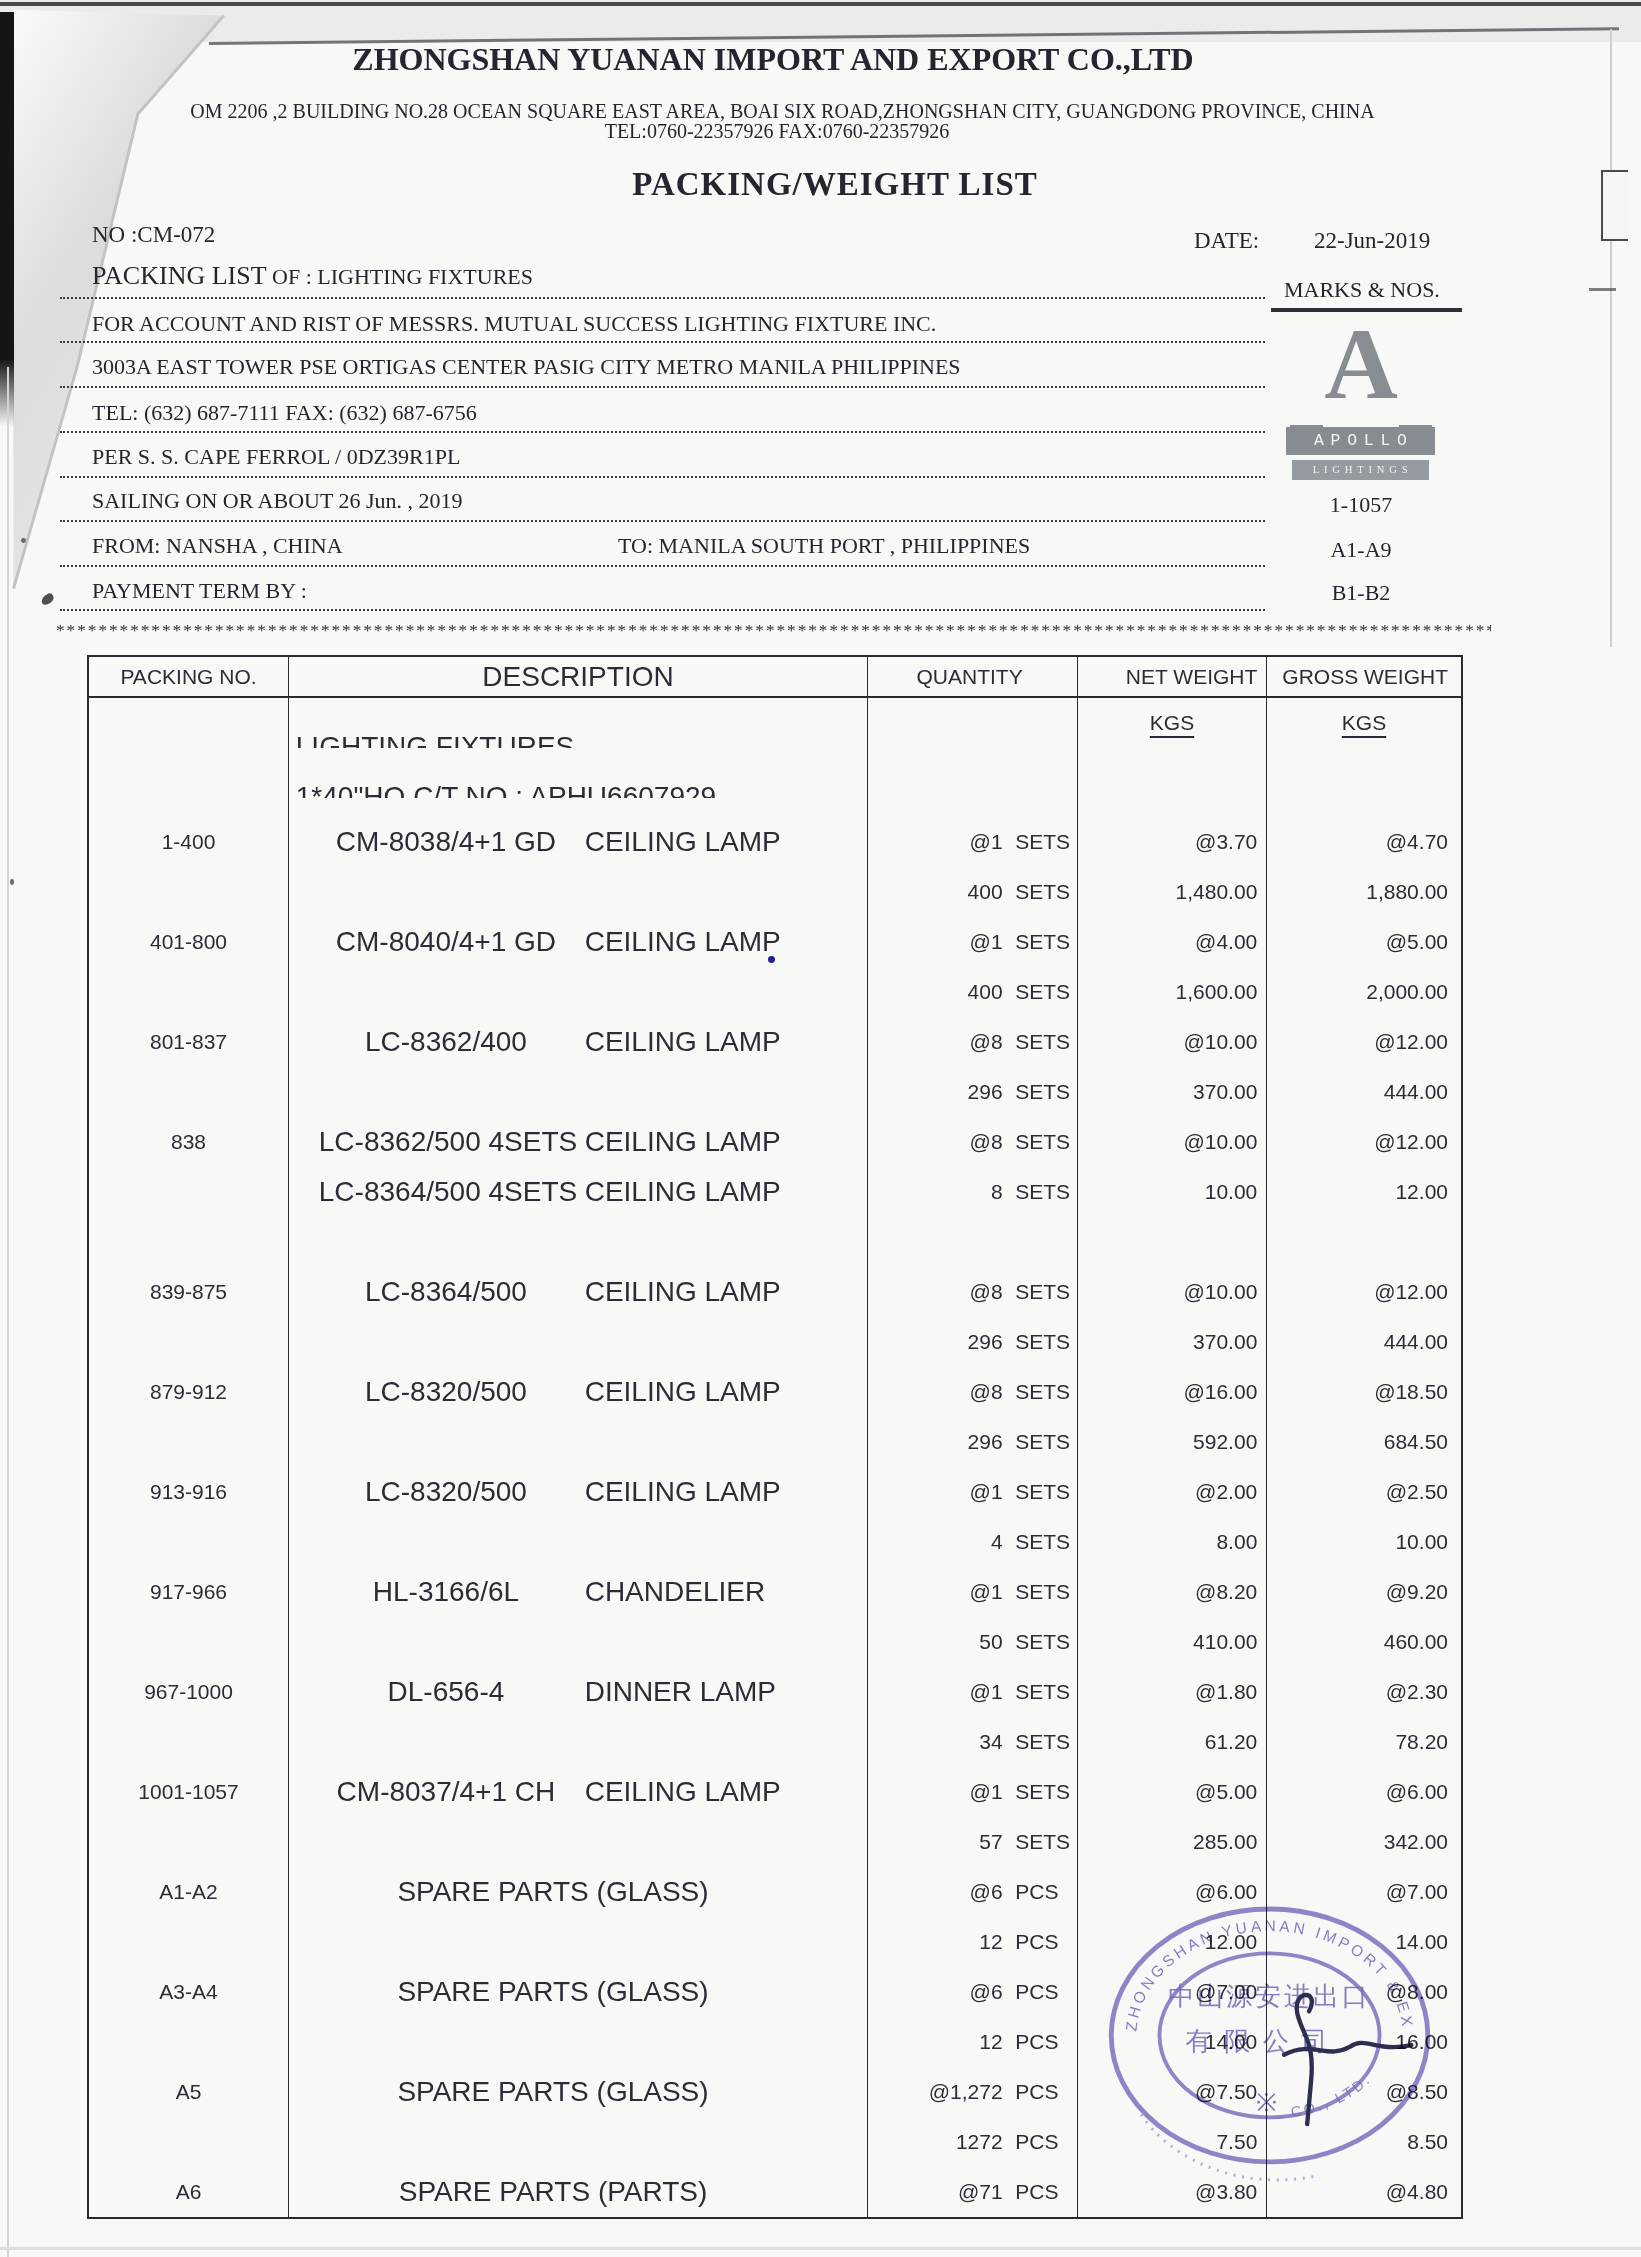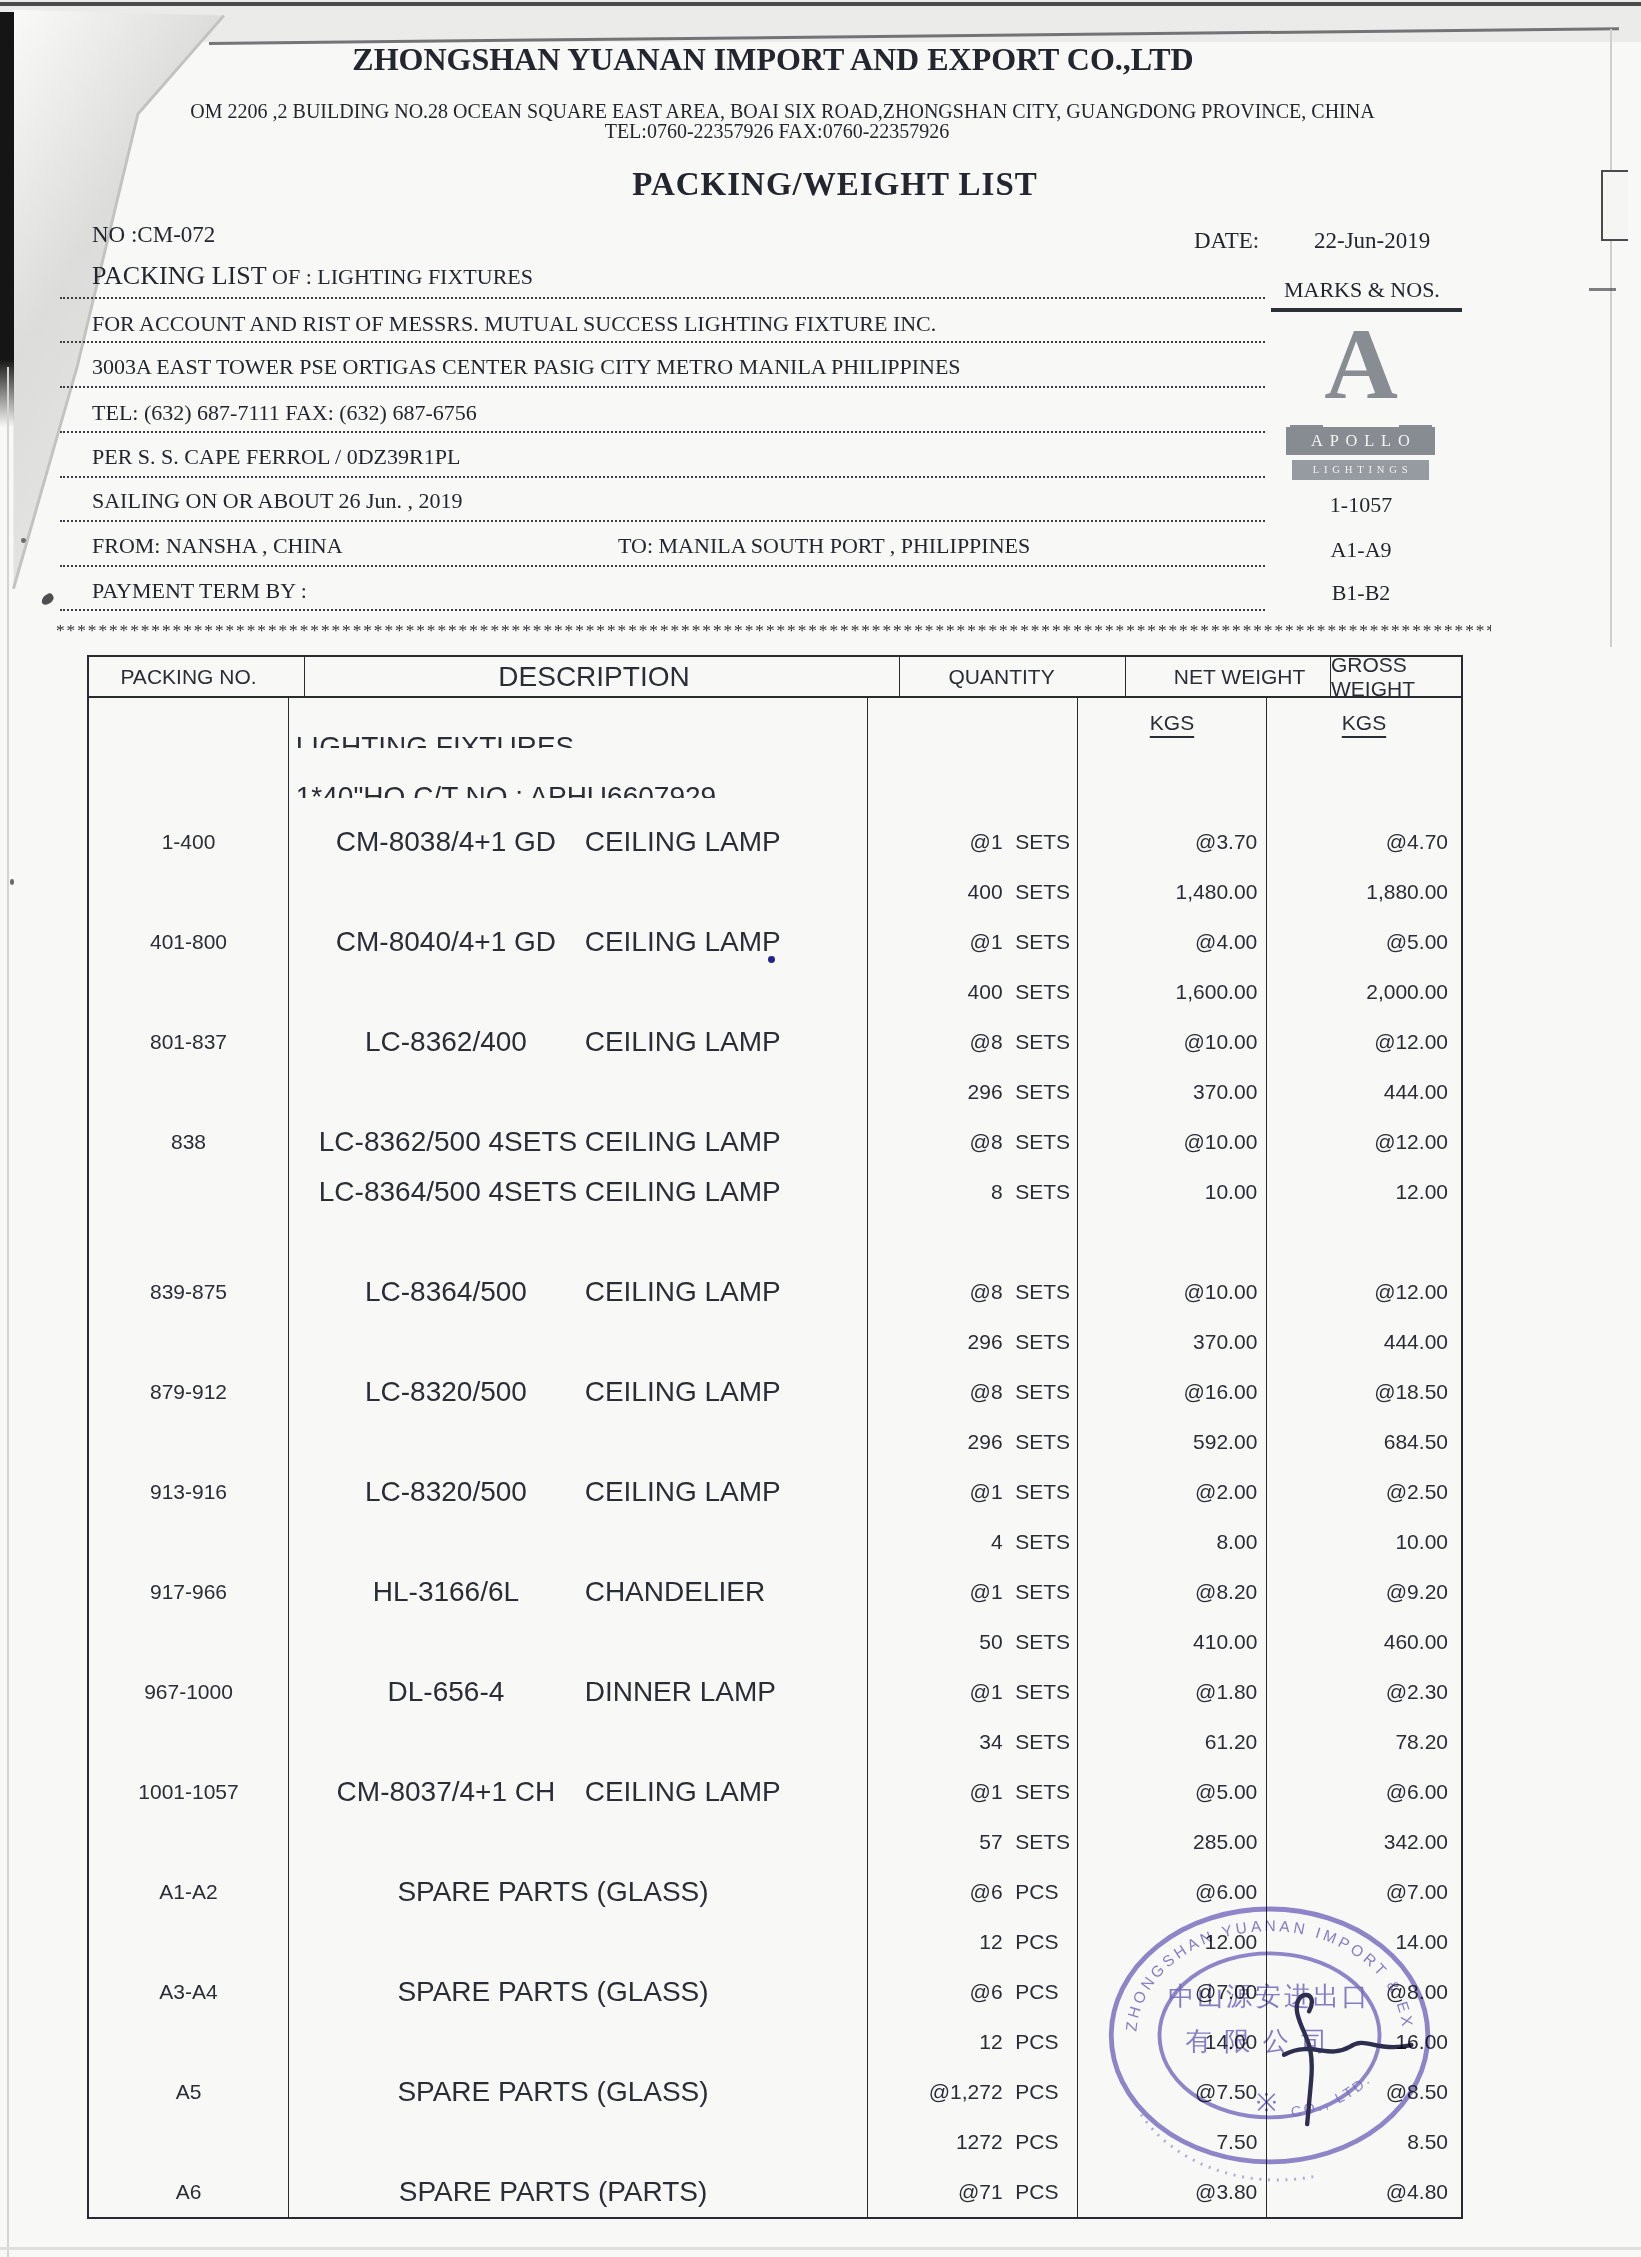--- a/index.html
+++ b/index.html
@@ -38,29 +38,29 @@
   .dotline{left:60px;width:1205px;height:0;border-bottom:2.4px dotted #3c3c44;}
   .infoline{left:92px;font-size:22px;white-space:nowrap;}
   #to-span{position:absolute;left:526px;top:0;}
   #asterisks{left:56px;top:620px;width:1435px;font-size:17.4px;letter-spacing:1.9px;white-space:nowrap;
              overflow:hidden;color:#2e2e34;}
   
   #logo{left:1284px;top:315px;width:154px;height:170px;text-align:center;}
   #logo-a{font-size:102px;line-height:97px;font-weight:bold;color:#878d93;font-family:"Liberation Serif",serif;}
   .logo-ped{position:absolute;top:110px;width:33px;height:10.6px;background:#878d93;}
   #logo-bar1{position:absolute;left:1.9px;top:112px;width:149px;height:28px;background:#868c92;color:#f4f4f2;
-             font-family:Liberation Serif, serif;font-size:16.4px;letter-spacing:6.8px;line-height:28px;text-indent:6.8px;}
+             font-family:Liberation Mono, monospace;font-size:16.4px;letter-spacing:6.8px;line-height:28px;text-indent:6.8px;}
   #logo-bar2{position:absolute;left:7.7px;top:145px;width:137px;height:20px;background:#959ba1;color:#f1f1ef;
              font-family:"Liberation Serif",serif;font-size:10.6px;letter-spacing:4.8px;line-height:20px;text-indent:4.8px;}
   .markrange{left:1284px;width:154px;text-align:center;font-size:22px;}
   
   #ptable{left:87px;top:655px;width:1376px;border:2.9px solid #2a2a31;box-sizing:border-box;
           font-family:"Liberation Sans",sans-serif;color:#2b2d36;}
   .trow{display:grid;grid-template-columns:199px 579px 210px 189px 1fr;height:50px;}
-  .trow.head{height:39px;border-bottom:2.9px solid #2a2a31;font-size:19.3px;gap:16px;}
+  .trow.head{height:39px;border-bottom:2.9px solid #2a2a31;font-size:19.3px;}
   .trow.gaprow{height:19.3px;}
   .cell{border-left:1.9px solid #2a2a31;display:flex;align-items:center;overflow:hidden;}
   .cell:first-child{border-left:none;}
   .cell.hc{justify-content:center;}
   .cell.packc{justify-content:center;font-size:21px;}
   .cell.qtyc{font-size:21px;}
   .qnum{flex:1;text-align:right;}
   .qunit{width:56px;margin-left:12.6px;text-align:left;}
   .cell.qtyc{padding-right:5.8px;}
   .cell.netc{justify-content:flex-end;padding-right:8.7px;font-size:21px;}

